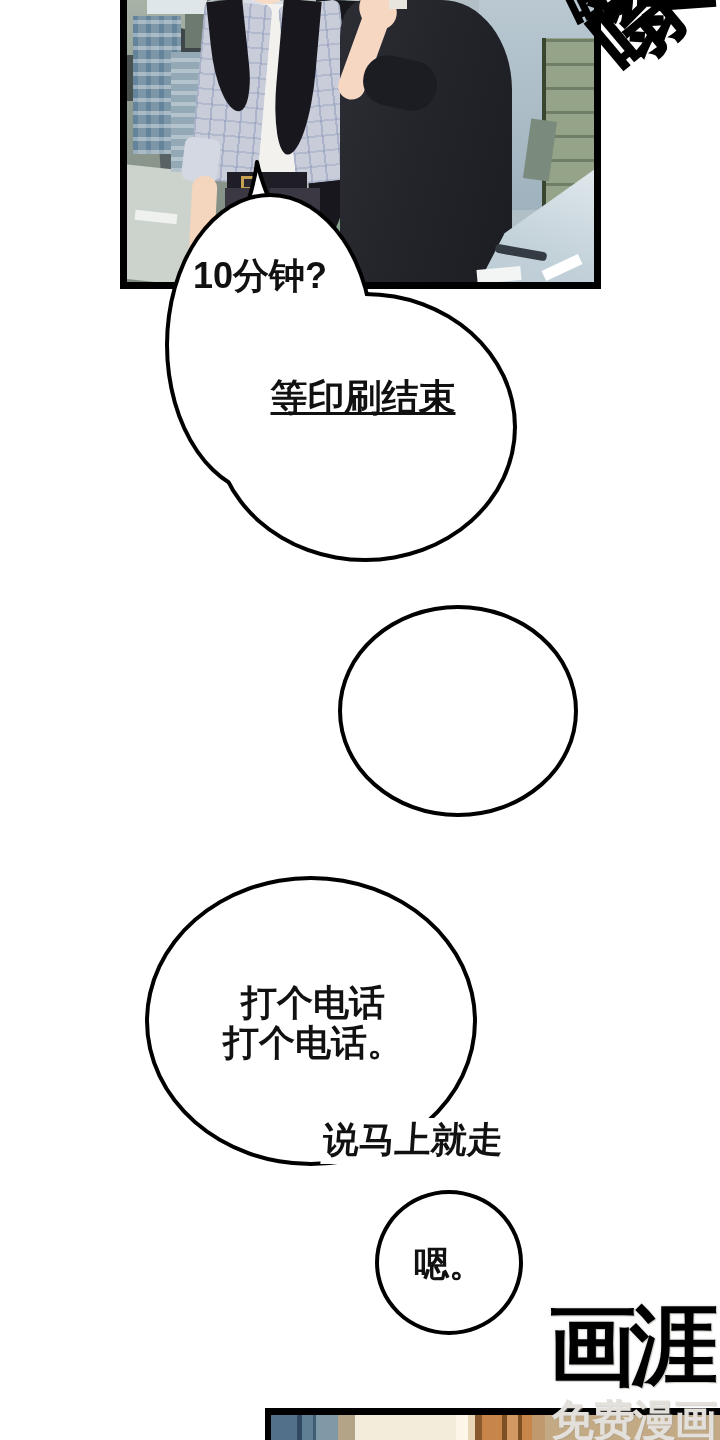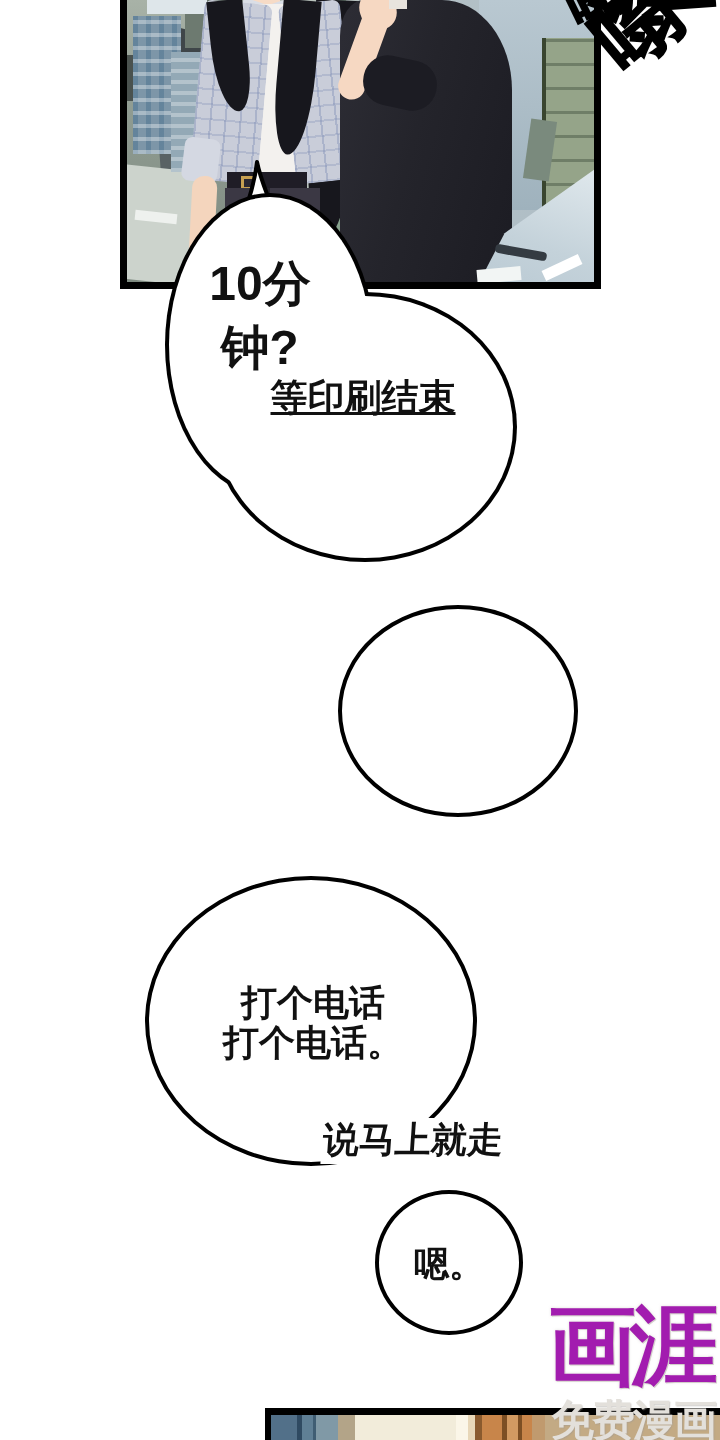--- a/index.html
+++ b/index.html
@@ -82,37 +82,37 @@
   .bubble-border{position:absolute;background:#000;border-radius:50%;z-index:4;}
   .bubble-fill{position:absolute;background:#fff;border-radius:50%;z-index:5;}
   .bubble{position:absolute;background:#fff;border:4px solid #000;border-radius:50%;box-sizing:border-box;z-index:3;}
   .btxt{position:absolute;color:#111;font-weight:bold;text-align:center;z-index:6;}
   .tail-svg{position:absolute;left:244px;top:160px;z-index:4;}
 
   .b1-border{left:165px;top:193px;width:210px;height:304px;}
   .b2-border{left:213px;top:292px;width:304px;height:270px;}
   .b1-fill{left:169px;top:197px;width:202px;height:296px;}
   .b2-fill{left:217px;top:296px;width:296px;height:262px;}
-  .t1{left:180px;top:252px;width:160px;font-size:48px;}
+  .t1{left:180px;top:252px;width:160px;font-size:36px;}
   .t2{left:243px;top:377px;width:240px;font-size:37px;line-height:41px;text-decoration:underline;}
 
   .b3{left:338px;top:605px;width:240px;height:212px;}
   .t3{left:350px;top:701px;width:220px;font-size:37px;}
 
   .b4{left:145px;top:876px;width:332px;height:290px;}
   .t4{left:163px;top:983px;width:300px;font-size:36px;line-height:40px;}
   .t-aside{left:322px;top:1118px;width:182px;height:46px;font-size:36px;line-height:44px;
            background:#fff;transform:skewX(-4deg);z-index:4;}
 
   .b5{left:375px;top:1190px;width:148px;height:145px;}
   .t5{left:385px;top:1241px;width:128px;font-size:35px;}
 
   
   .wm-logo{position:absolute;left:548px;top:1300px;width:172px;font-size:88px;font-weight:bold;
-           color:#a21caf;letter-spacing:-6px;white-space:nowrap;z-index:10;line-height:1.05;
+           color:#000000;letter-spacing:-6px;white-space:nowrap;z-index:10;line-height:1.05;
            text-shadow:1px 1px 0 #d2cec9,0 0 3px rgba(190,185,180,.55);}
   .wm-tag{position:absolute;left:551px;top:1392px;width:170px;font-size:43px;font-weight:bold;
           color:#e3e0db;letter-spacing:-2px;white-space:nowrap;z-index:10;
           text-shadow:1px 1px 1px rgba(160,155,150,.45);}
 
   
   .panel-bottom{left:265px;top:1408px;width:455px;height:32px;border-top:7px solid #000;border-left:6px solid #000;
       box-sizing:border-box;z-index:1;
       background:linear-gradient(90deg,
         #527089 0 26px,#2f4a62 26px 31px,#5f7f95 31px 42px,#3f5d73 42px 45px,

